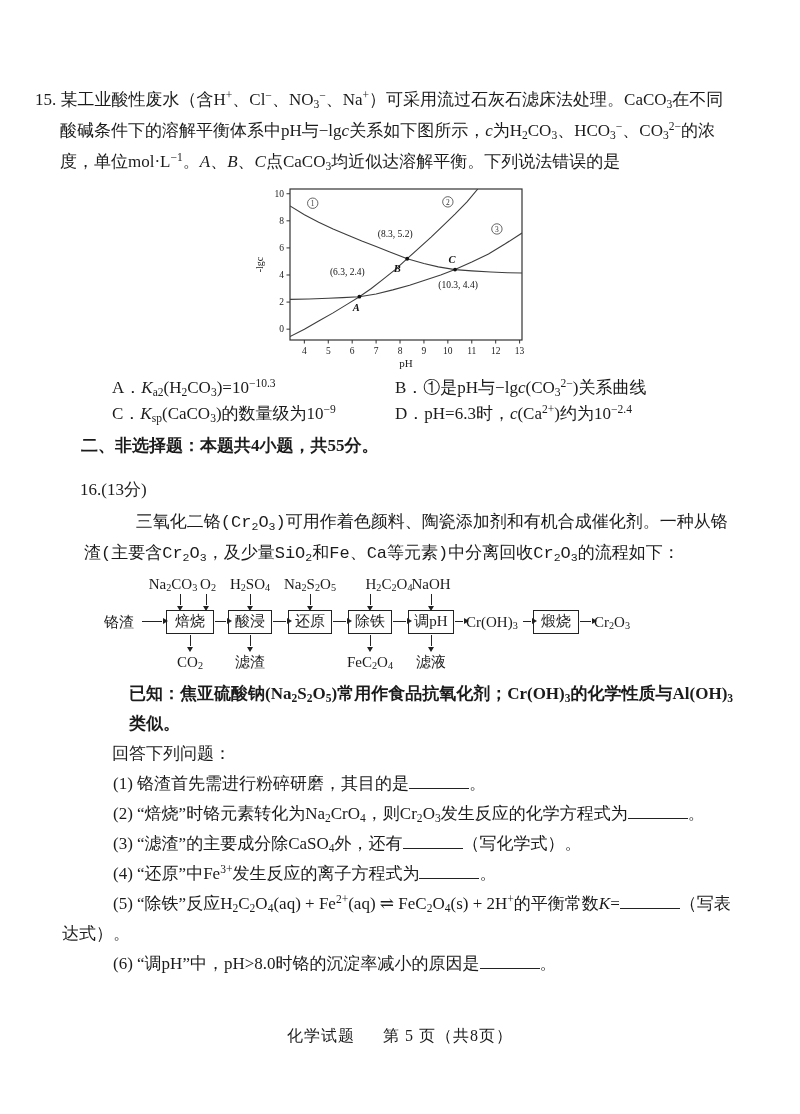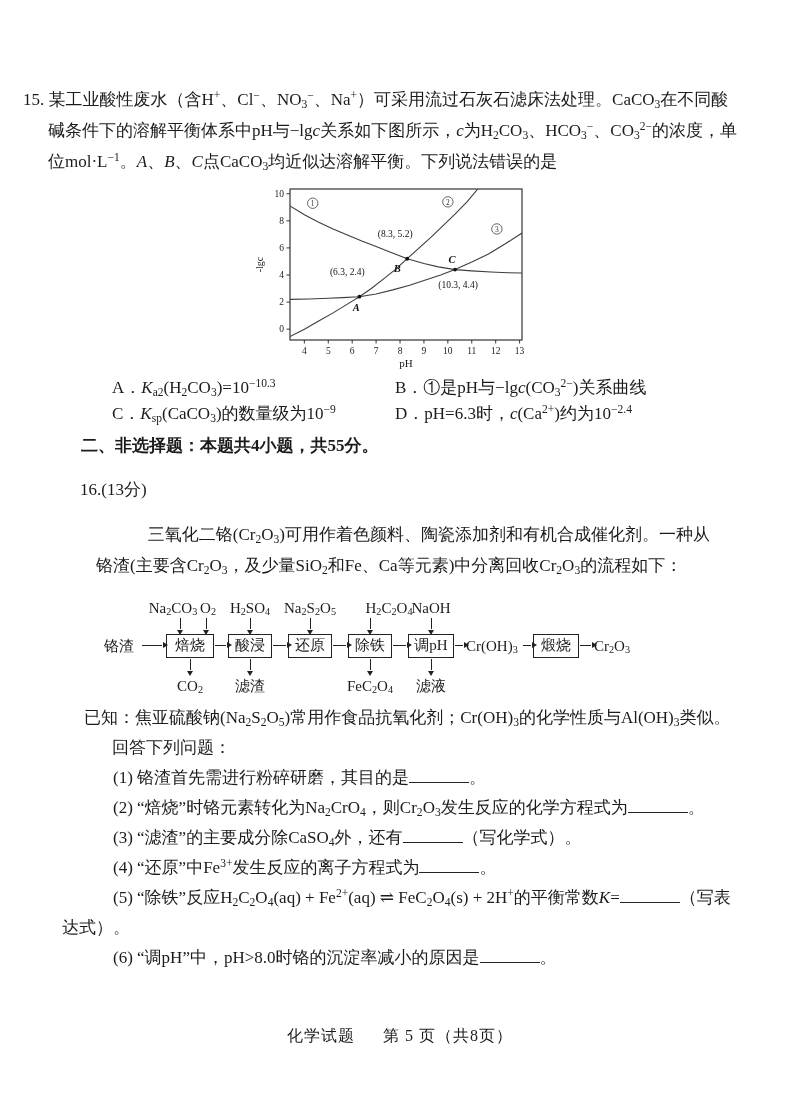--- a/index.html
+++ b/index.html
@@ -17,51 +17,51 @@
   sub{vertical-align:-0.22em;}
   i{font-style:italic;}
   .blank{
     display:inline-block;
     width:60px;height:1em;
     border-bottom:1.4px solid #222;
     vertical-align:baseline;
   }
   
   .q15stem{
-    margin:0;padding:84px 62px 0 48px;
+    margin:0;padding:84px 62px 0 60px;
     text-indent:-25px;
     line-height:31px;
   }
   .chartwrap{margin:2px 0 0 250px;width:284px;height:192px;}
   .options{
     display:grid;grid-template-columns:283px auto;
     padding:4px 40px 0 112px;line-height:25px;row-gap:1px;
   }
   
   .sec2{margin:6px 0 16px 81px;font-weight:bold;line-height:28px;}
   .q16num{margin:2px 12px 0 80px;line-height:28px;}
-  .q16intro{margin:16px;padding:0 60px 0 80px;text-indent:3.05em;line-height:30.5px;}
+  .q16intro{margin:4px;padding:0 60px 0 80px;text-indent:3.05em;line-height:30.5px;font-family:Liberation Mono, monospace;}
   
   .flow{position:relative;height:102px;margin:4px 0 2px 58px;width:710px;
         font-size:15px;line-height:17px;}
   .flow .ft{position:absolute;white-space:nowrap;}
   .flow .ctr{transform:translateX(-50%);text-align:center;}
   .fbox{
     position:absolute;top:37px;height:24px;box-sizing:border-box;
     border:1.5px solid #222;text-align:center;line-height:20px;font-size:15px;
   }
   .ad{position:absolute;width:0;border-left:1.4px solid #222;}
   .ad::after{content:'';position:absolute;left:-4.2px;bottom:-5.5px;
     border:3.5px solid transparent;border-top:5.5px solid #222;border-bottom:0;}
   .ar{position:absolute;height:0;border-top:1.4px solid #222;top:48px;}
   .ar::after{content:'';position:absolute;right:-5.5px;top:-4.2px;
     border:3.5px solid transparent;border-left:5.5px solid #222;border-right:0;}
   
   .q16body{padding:2px 60px 0 62px;}
-  .known{margin-left:22px;line-height:30px;}
+  .known{margin-left:67px;line-height:30px;font-weight:bold;}
   .prompt{margin-left:50px;line-height:30px;}
   .subq{margin:0;text-indent:3em;line-height:30px;}
   .subq.wrapq{text-indent:3em;}
   
   .footer{
     position:absolute;top:1026px;left:0;width:100%;
     text-align:center;font-size:16px;letter-spacing:1px;
   }
   .footer .gap{display:inline-block;width:28px;}
 </style>

